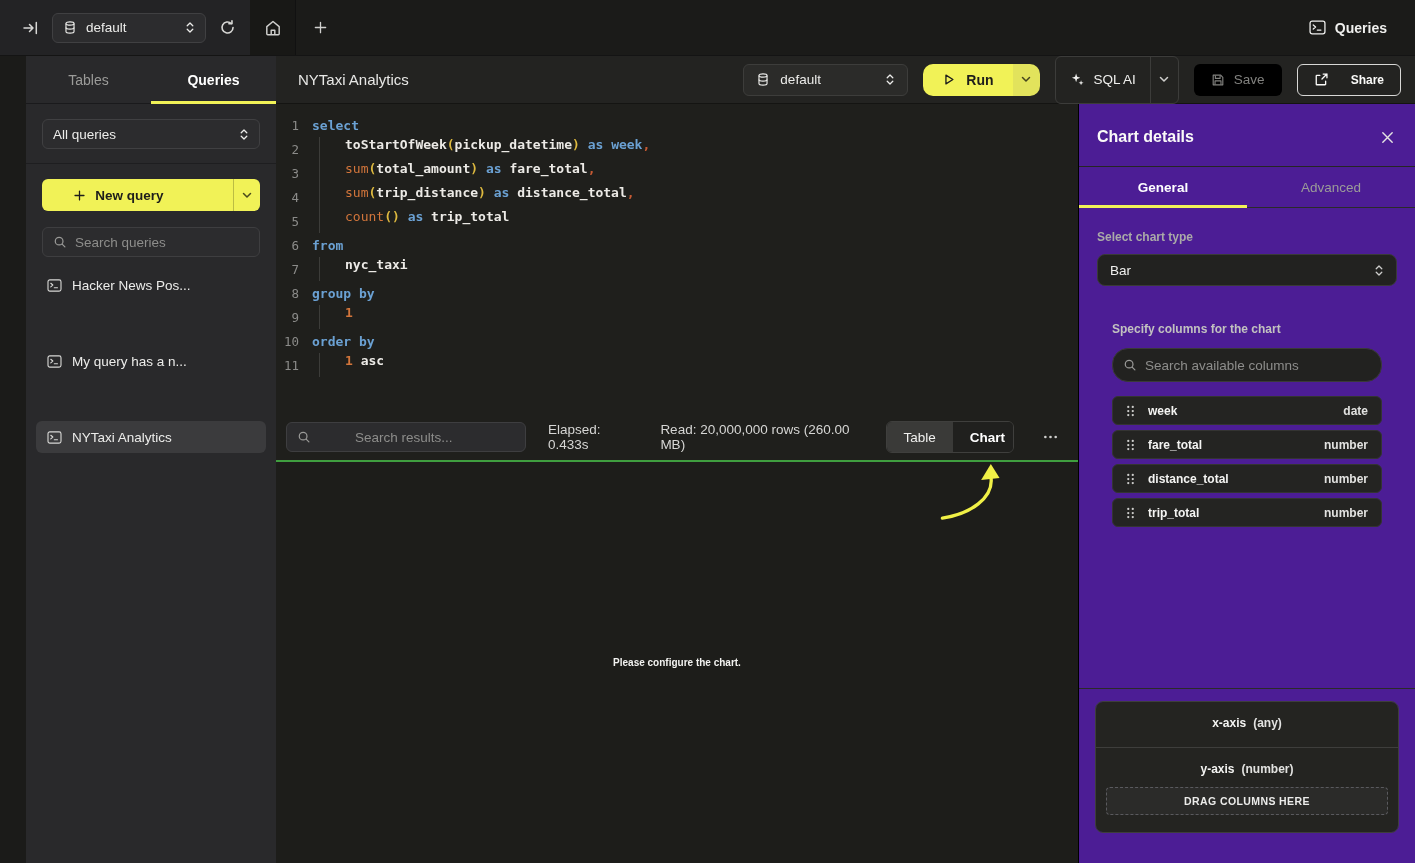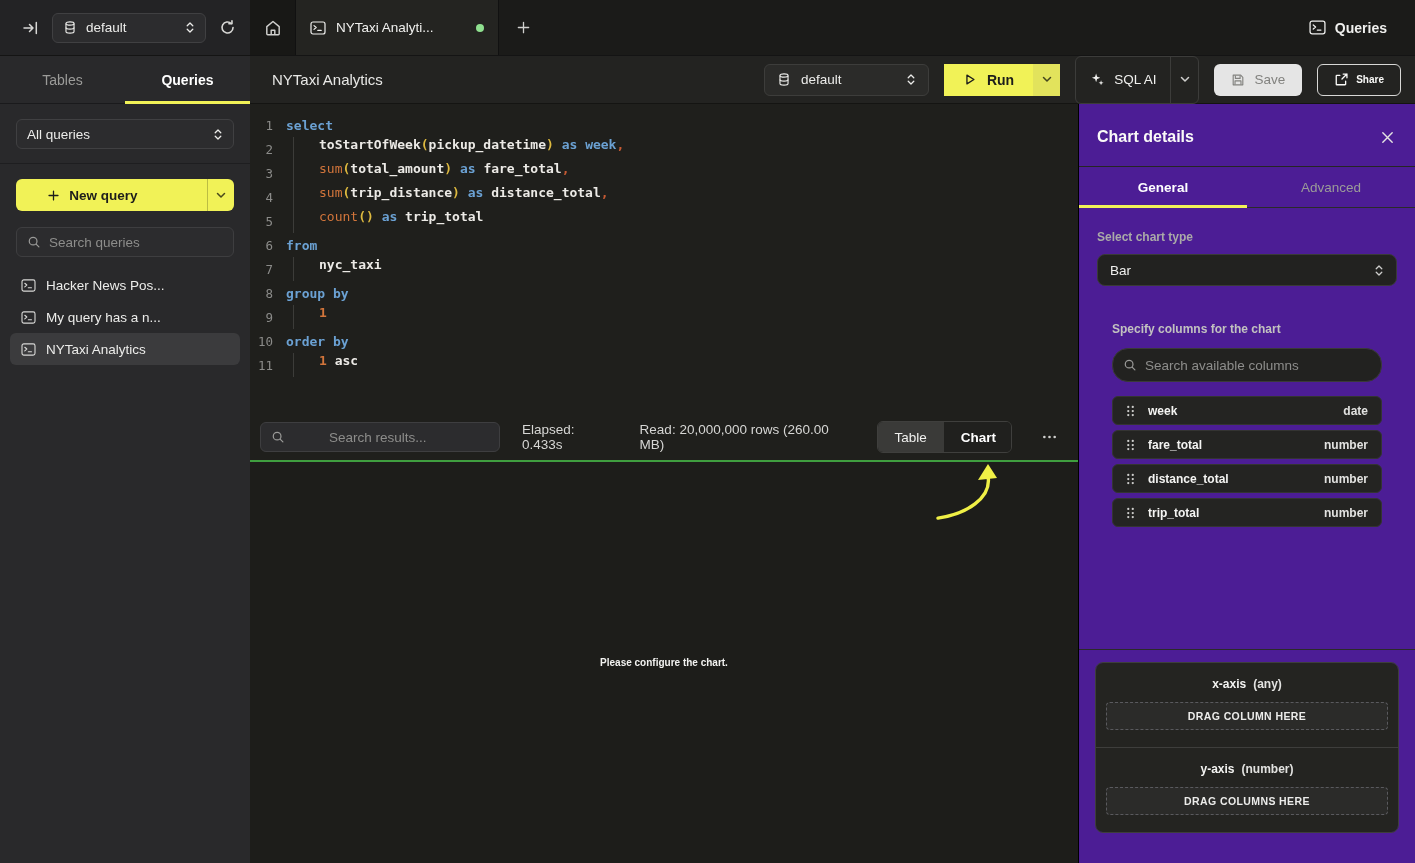--- a/index.html
+++ b/index.html
@@ -19,21 +19,21 @@
   .home-tab { width:46px; background:#181816; display:flex; align-items:center; justify-content:center;
     color:#cfcfcd; border-right:1px solid #111; }
   .query-tab { width:203px; background:#242421; display:flex; align-items:center; gap:10px;
     padding:0 14px; border-right:1px solid #111; color:#f0f0ee; font-size:13.5px; }
   .query-tab .dot { width:8px; height:8px; border-radius:50%; margin-left:auto; }
   .plus-tab { width:48px; display:flex; align-items:center; justify-content:center; color:#d0d0ce; font-size:19px; }
   .topbar-right { display:flex; align-items:center; margin-left:auto; gap:9px; padding-right:28px;
     color:#f0f0ee; font-size:14px; font-weight:600; }
 
   
-  .body { flex:1; display:flex; min-height:0; }
+  .body { flex:1; display:flex; min-height:0;padding-left:26px; }
   .sidebar { width:250px; flex:none; background:#29292b; display:flex; flex-direction:column; }
   .main { flex:1; display:flex; flex-direction:column; min-width:0; }
 
   
   .sb-tabs { height:48px; display:flex; flex:none; border-bottom:1px solid #1a1a1c; }
   .sb-tab { width:50%; display:flex; align-items:center; justify-content:center; font-size:14px;
     color:#9b9b99; cursor:pointer; position:relative; }
   .sb-tab.active { color:#ffffff; font-weight:600; }
   .sb-tab.active::after { content:""; position:absolute; left:0; right:0; bottom:-1px; height:3px; background:#f1f257; }
   .sb-filter { padding:15px 16px 14px; }
@@ -44,44 +44,44 @@
   .newquery-btn .main-part { flex:1; display:flex; align-items:center; justify-content:center; gap:9px;
     color:#1d1d1b; font-size:13.5px; font-weight:600; }
   .newquery-btn .chev-part { width:27px; display:flex; align-items:center; justify-content:center;
     border-left:1px solid rgba(0,0,0,.22); color:#4a4a1c; }
   .sb-search { margin:10px 16px 12px; }
   .search-box { height:30px; background:#2c2c2e; border:1px solid #3e3e40; border-radius:6px;
     display:flex; align-items:center; gap:8px; padding:0 10px; }
   .search-box input { background:transparent; border:none; outline:none; color:#ececea;
     font-size:13.5px; width:100%; font-family:"Liberation Sans", sans-serif; }
   .search-box input::placeholder { color:#8d8d8b; }
-  .q-list { list-style:none; padding:0 10px; display:flex; flex-direction:column; }
+  .q-list { list-style:none; padding:0 10px; display:flex; flex-direction:column;gap:44px; }
   .q-item { height:32px; display:flex; align-items:center; gap:10px; padding:0 11px; border-radius:6px;
     font-size:13.5px; color:#ececea; cursor:pointer; }
   .q-item.selected { background:#3b3b3d; }
 
   
   .main-header { height:48px; flex:none; background:#232321; display:flex; align-items:center;
     padding:0 14px 0 22px; gap:15px; border-bottom:1px solid #141412; }
   .mh-title { font-size:15px; color:#e8e8e6; margin-right:auto; }
   .db-chip { display:flex; align-items:center; gap:10px; height:32px; padding:0 12px; width:165px;
     background:#2b2b29; border:1px solid #3d3d3b; border-radius:6px; font-size:13.5px; color:#ececea; cursor:pointer;}
-  .run-btn { height:32px; border-radius:0; display:flex; align-items:stretch; overflow:hidden; cursor:pointer; }
+  .run-btn { height:32px; border-radius:10px; display:flex; align-items:stretch; overflow:hidden; cursor:pointer; }
   .run-btn .main-part { display:flex; align-items:center; gap:10px; padding:0 19px; background:#f1f257;
     color:#1d1d1b; font-size:14px; font-weight:600; }
   .run-btn .chev-part { width:27px; background:#e2e35c; display:flex; align-items:center; justify-content:center; color:#45451e;}
   .sqlai-btn { height:48px; border:1px solid #3c3c3a; background:#232321; border-radius:6px;
     display:flex; align-items:stretch; overflow:hidden; cursor:pointer; }
   .sqlai-btn .main-part { display:flex; align-items:center; gap:9px; padding:0 14px; color:#f0f0ee; font-size:13.5px; }
   .sqlai-btn .chev-part { width:28px; border-left:1px solid #3c3c3a; display:flex; align-items:center;
     justify-content:center; color:#cfcfcd; }
-  .save-btn { height:32px; border-radius:6px; background:#e5e5e5; display:flex; align-items:center;
+  .save-btn { height:32px; border-radius:6px; background:#000000; display:flex; align-items:center;
     gap:9px; padding:0 17px; color:#82827f; font-size:13.5px; }
   .share-btn { height:32px; border-radius:6px; border:1px solid #d8d8d6; display:flex; align-items:center;
-    gap:7px; padding:0 16px; color:#fafaf8; font-size:10px; font-weight:600; cursor:pointer; }
+    gap:22px; padding:0 16px; color:#fafaf8; font-size:12px; font-weight:600; cursor:pointer; }
 
   
   .workspace { flex:1; display:flex; min-height:0; }
   .left-col { flex:1; display:flex; flex-direction:column; min-width:0; }
   .editor { height:310px; flex:none; background:#1f1f1c; padding-top:9px; overflow:hidden;
     font-family:"DejaVu Sans Mono", monospace; font-size:13px; }
   .code-line { height:24px; display:flex; align-items:center; }
   .ln-num { width:36px; flex:none; text-align:right; padding-right:13px; color:#8b8b89; font-size:12.5px; }
   .ln-code { white-space:pre; }
   .indent { display:inline-block; width:26px; margin-left:7px; border-left:1px solid #3c3c39; height:24px; vertical-align:top; }
@@ -181,31 +181,20 @@
     </div>
 
     <div class="tabstrip">
       <div class="home-tab">
         <span>
           <svg width="18" height="18" viewBox="0 0 16 16" fill="none" stroke="currentColor" stroke-width="1.3" stroke-linejoin="round">
               <path d="M2.5 6.8 8 2.2l5.5 4.6v6.4a.8.8 0 0 1-.8.8H3.3a.8.8 0 0 1-.8-.8Z"></path>
               <path d="M6.4 14v-4h3.2v4"></path>
             </svg>
         </span>
-      </div>
-      <div class="query-tab">
-        <span>
-          <svg width="16" height="14" viewBox="0 0 16 14" fill="none" stroke="currentColor" stroke-width="1.2">
-              <rect x="1" y="1" width="14" height="12" rx="2"></rect>
-              <path d="M4 4.6 6.2 6.5 4 8.4" stroke-linejoin="round" stroke-linecap="round"></path>
-              <path d="M7.8 9.4h3.4" stroke-linecap="round"></path>
-            </svg>
-        </span>
-        <span>NYTaxi Analyti...</span>
-        <span class="dot" style="background:#8fe08f"></span>
       </div>
       <div class="plus-tab">
         <span>
           <svg width="15" height="15" viewBox="0 0 16 16" fill="none" stroke="currentColor" stroke-width="1.4" stroke-linecap="round">
               <path d="M8 2.5v11M2.5 8h11"></path>
             </svg>
         </span>
       </div>
       <div class="topbar-right">
         <span>
@@ -565,21 +554,20 @@
                 </div>
             </div>
 
             <div class="axes-wrap">
               <div class="axes-box">
                 <div class="axis-sec">
                   <div class="axis-head">
                     <span class="axis-name">x-axis</span>
                     <span class="axis-hint">(any)</span>
                   </div>
-                  <div class="drop-zone">DRAG COLUMN HERE</div>
                 </div>
                 <div class="axis-sec">
                   <div class="axis-head">
                     <span class="axis-name">y-axis</span>
                     <span class="axis-hint">(number)</span>
                   </div>
                   <div class="drop-zone">DRAG COLUMNS HERE</div>
                 </div>
               </div>
             </div>

